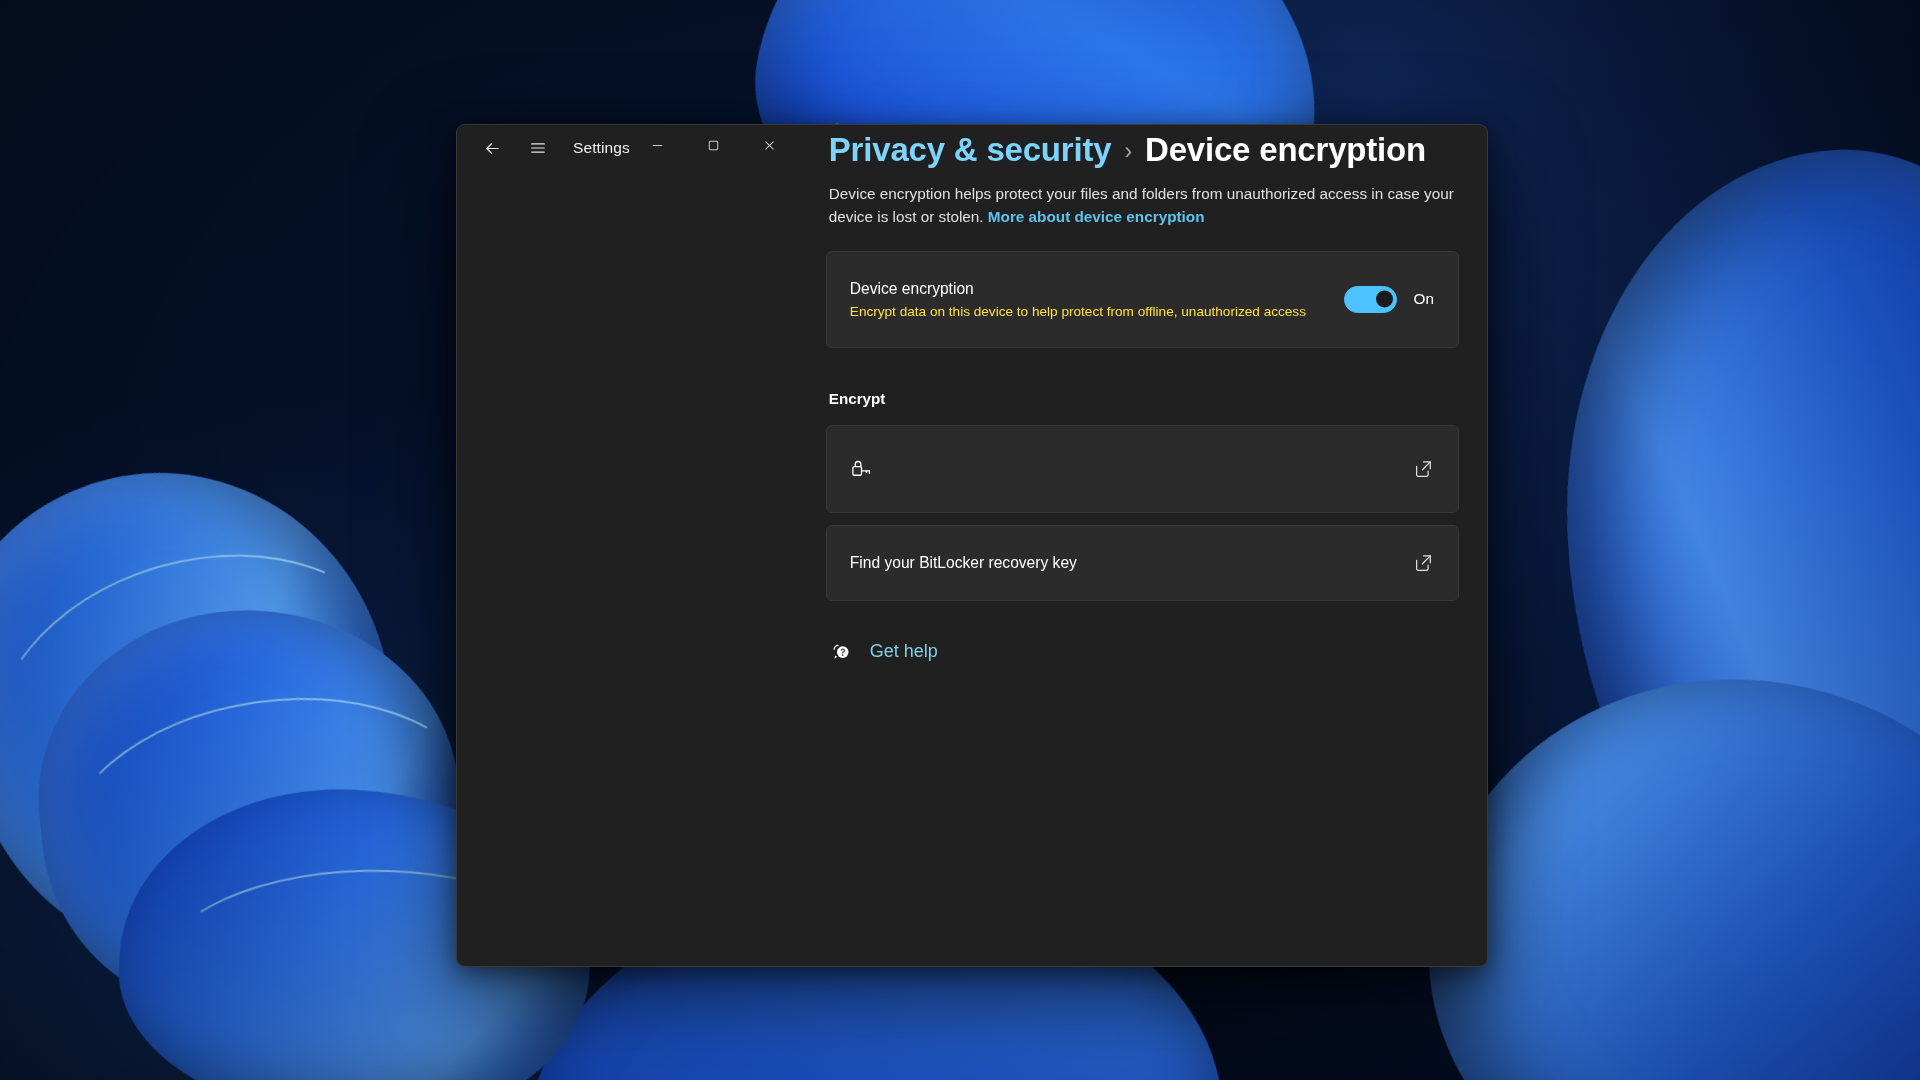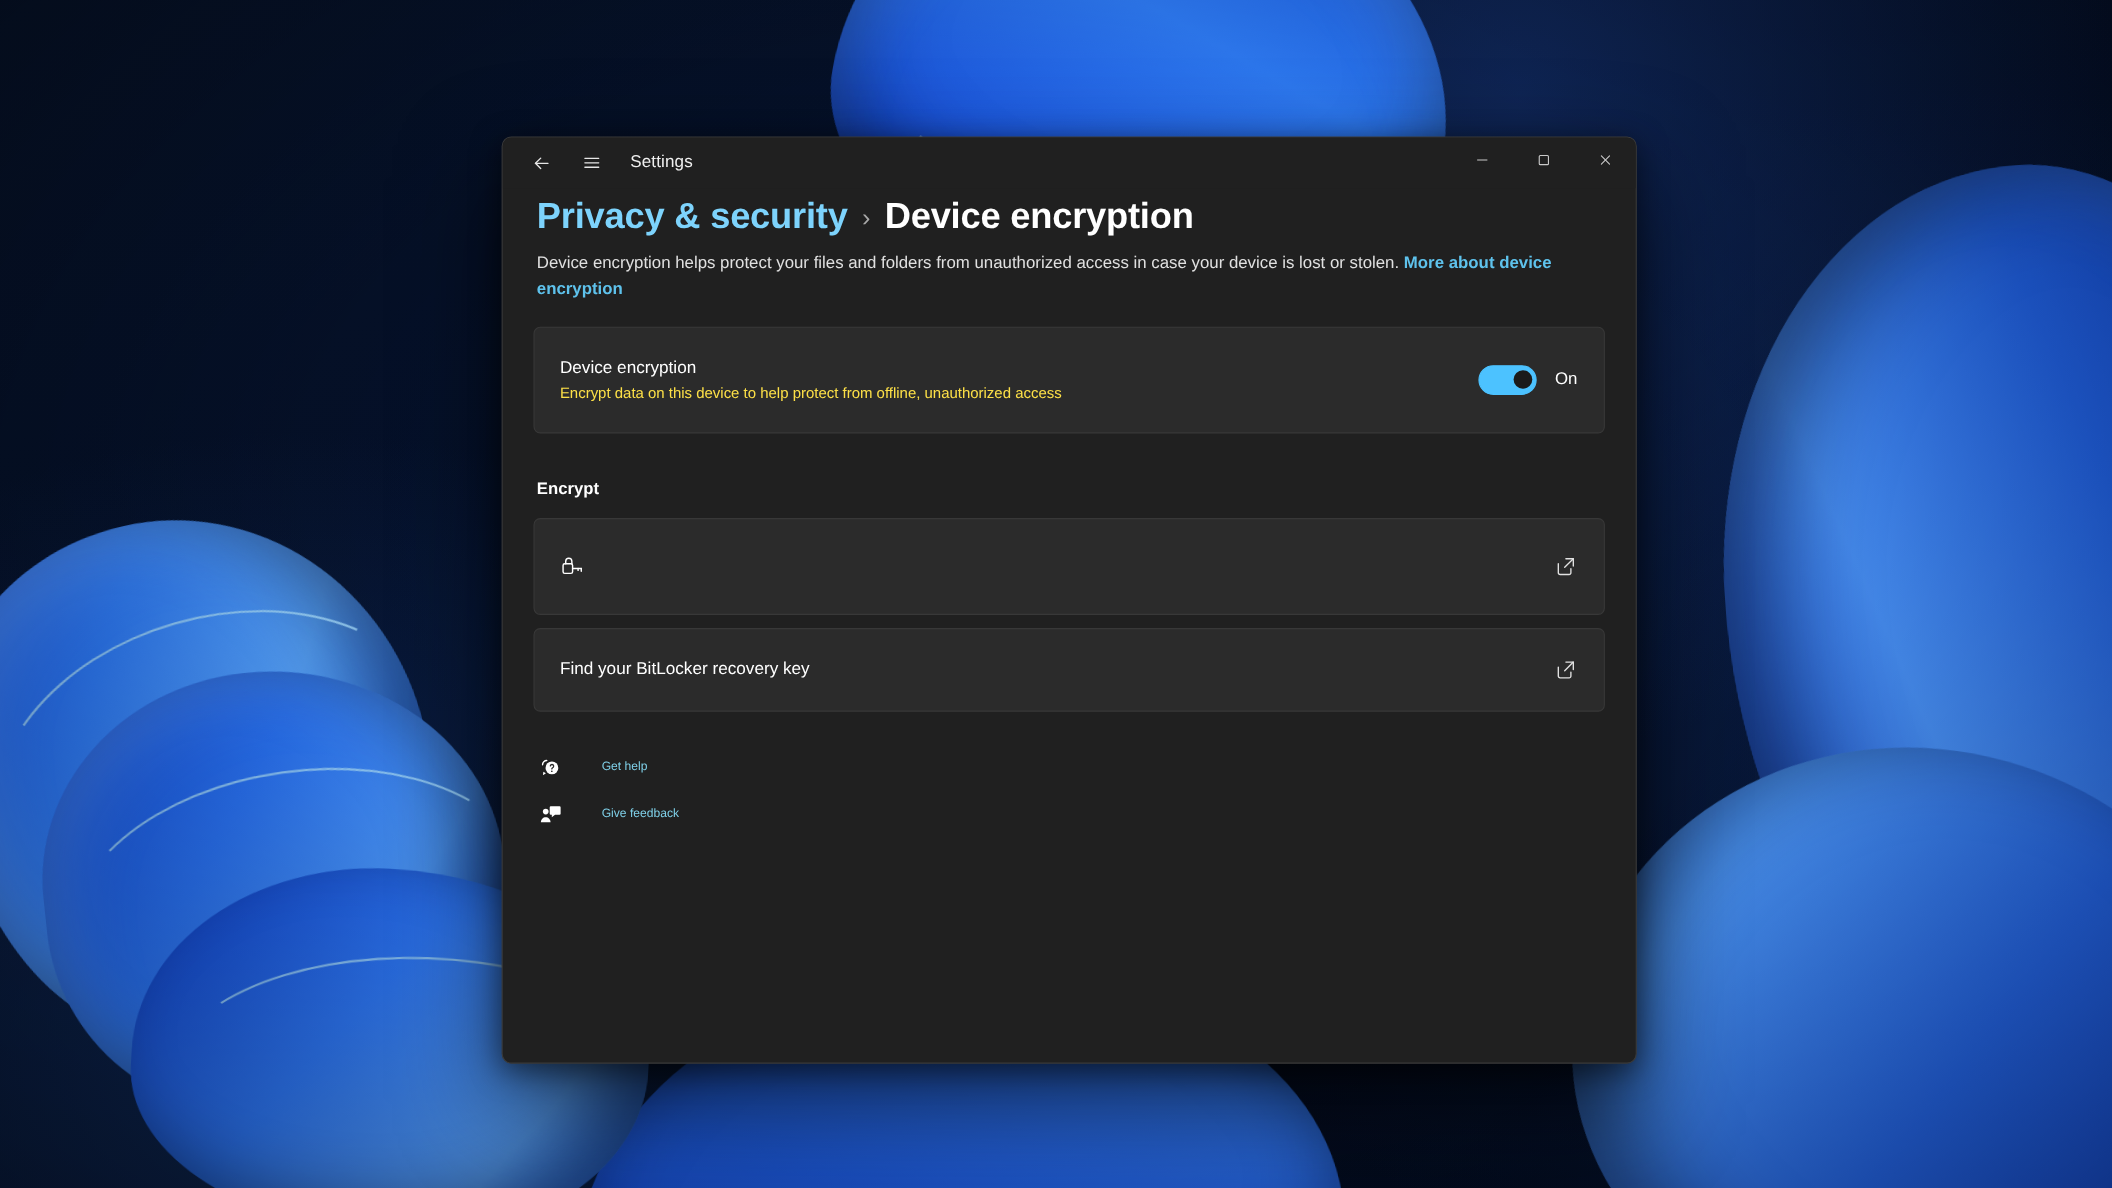--- a/index.html
+++ b/index.html
@@ -125,21 +125,20 @@
     left: 456px;
     top: 124px;
     width: 1032px;
     height: 843px;
     background: #202020;
     border-radius: 9px;
     border: 1px solid #3a3a3a;
     box-shadow: 0 36px 90px rgba(0,0,0,.62), 0 6px 26px rgba(0,0,0,.5);
     overflow: hidden;
     display: flex;
-    flex-direction: column;
   }
 
   
   .titlebar {
     height: 46px;
     flex: 0 0 46px;
     display: flex;
     align-items: center;
     background: #202020;
     position: relative;
@@ -322,23 +321,22 @@
     gap: 18px;
     text-decoration: none;
   }
   .flink-icon {
     width: 21px; height: 21px;
     display: flex; align-items: center; justify-content: center;
     color: #ffffff;
   }
   .flink-icon svg { display: block; }
   .flink-text {
-    font-size: 11px;
+    font-size: 18px;
     color: #7fd0e8;
-    margin-left: 18px;
   }
 </style>
 </head>
 <body>
 
 <div id="desktop">
 
   <div class="wp-base"></div>
   <div class="ribbon petal-top"></div>
   <div class="ribbon petal-right"></div>
@@ -457,28 +455,18 @@
               <path d="M3.4 8.6a4 4 0 0 1 4-4"></path>
               <circle cx="12.3" cy="11.6" r="6.1" fill="currentColor" stroke="none"></circle>
               <path d="M6.6 16.6l-2.9 2.1.5-3.4" fill="currentColor" stroke="none"></path>
               <path d="M10.8 9.7a1.6 1.6 0 1 1 2.1 1.8c-.5.2-.7.6-.7 1.1" stroke="#2b2b2b" stroke-width="1.25"></path>
               <circle cx="12.2" cy="14.8" r=".8" fill="#2b2b2b" stroke="none"></circle>
             </svg>
           </span>
           <span class="flink-text">Get help</span>
         </a>
 
-        <a class="flink" href="#">
-          <span class="flink-icon">
-            <svg width="21" height="21" viewBox="0 0 22 22" fill="none" stroke="currentColor" stroke-width="1.3" stroke-linecap="round" stroke-linejoin="round">
-              <circle cx="6.4" cy="8.2" r="2.7" fill="currentColor" stroke="none"></circle>
-              <path d="M1.8 18.4c0-2.8 2.1-4.8 4.6-4.8s4.6 2 4.6 4.8z" fill="currentColor" stroke="none"></path>
-              <path d="M11.2 3.2h8.4a1 1 0 0 1 1 1v6a1 1 0 0 1-1 1h-4.3l-3.1 2.4v-2.4h-1a1 1 0 0 1-1-1v-6a1 1 0 0 1 1-1z" fill="currentColor" stroke="none"></path>
-            </svg>
-          </span>
-          <span class="flink-text">Give feedback</span>
-        </a>
 
       </div>
 
     </div>
   </div>
 </div>
 
 </body></html>

